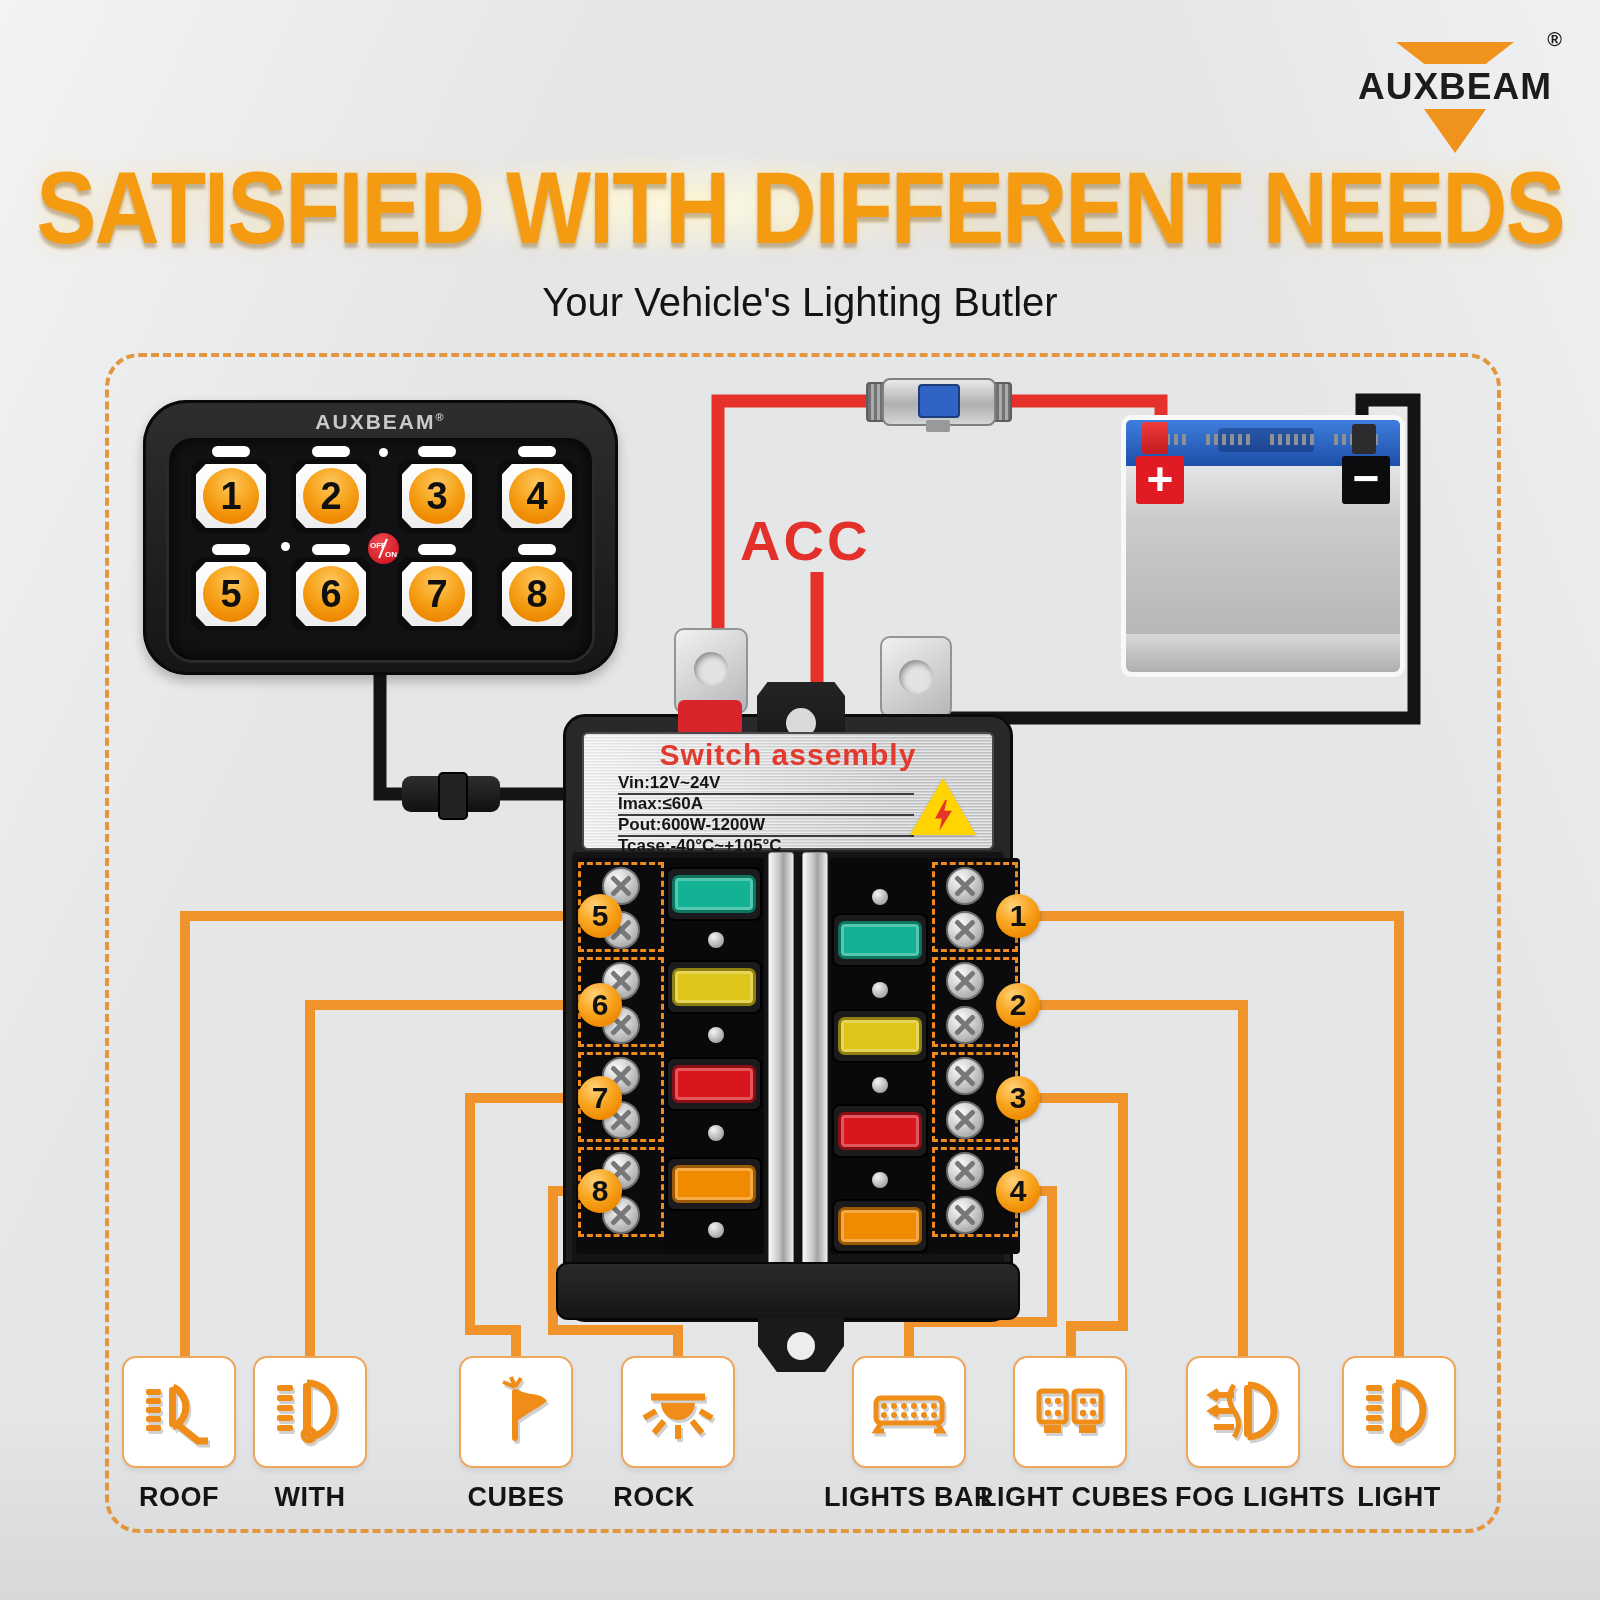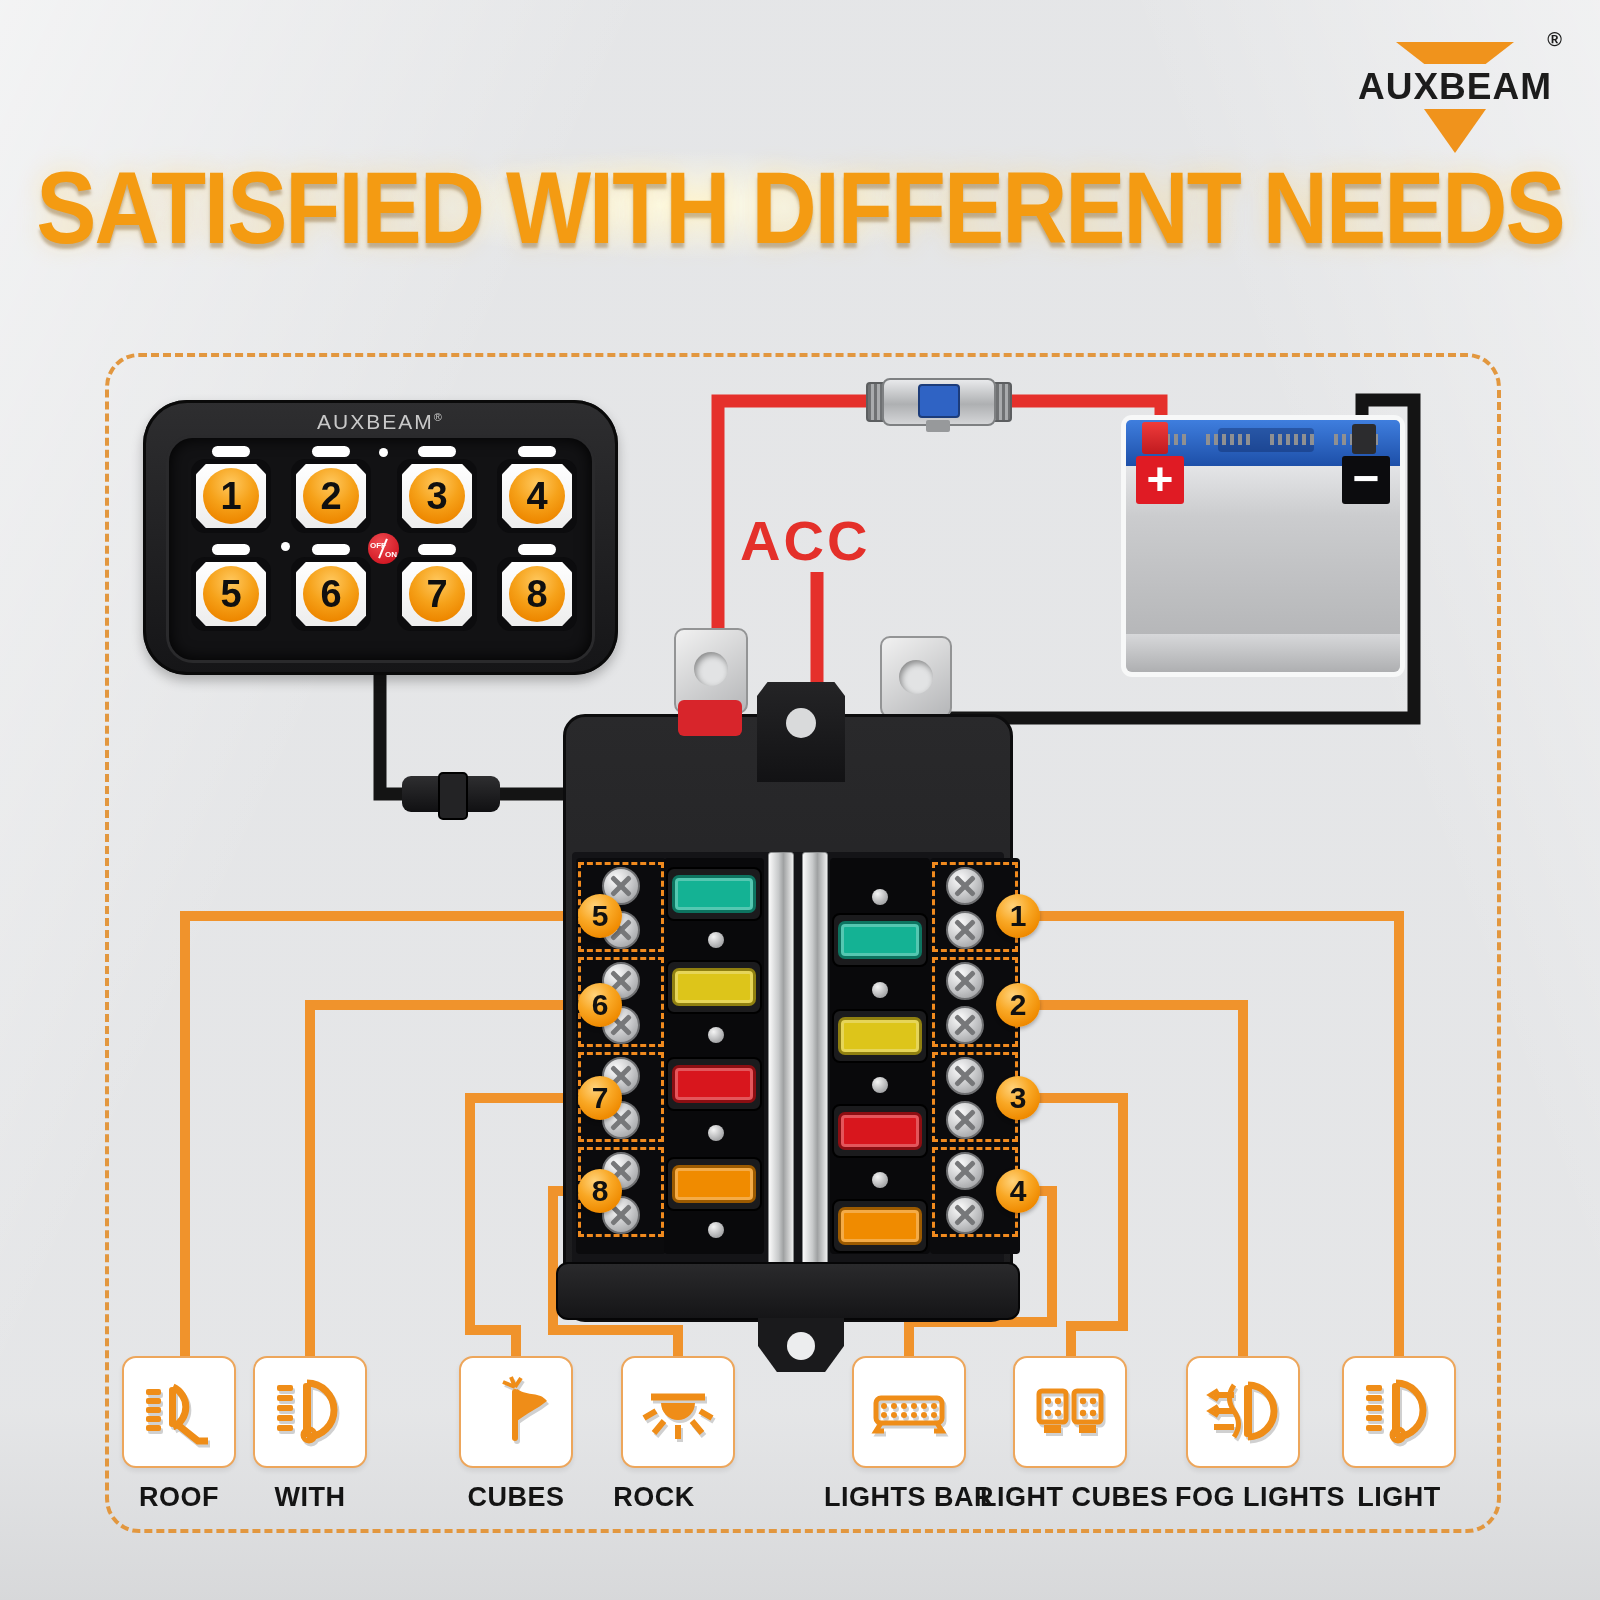--- a/index.html
+++ b/index.html
@@ -29,21 +29,21 @@
     font-size:40px;font-weight:500;color:#141414;}
   
   .frame{position:absolute;left:105px;top:353px;width:1388px;height:1172px;
     border:4px dashed #e2973f;border-radius:34px;}
   
   svg.wires{position:absolute;left:0;top:0;}
   
   .panel{position:absolute;left:143px;top:400px;width:475px;height:275px;border-radius:44px;
     background:linear-gradient(180deg,#2e2e30,#151517);box-shadow:inset 0 0 0 3px #0a0a0a, 0 6px 12px rgba(0,0,0,.25);}
   .panel-brand{position:absolute;top:10px;left:0;width:100%;text-align:center;color:#c9c9c9;
-    font-size:21px;font-weight:400;letter-spacing:2px;}
+    font-size:21px;font-weight:700;letter-spacing:2px;}
   .panel-brand sup{font-size:11px;}
   .panel-bezel{position:absolute;left:26px;top:38px;width:423px;height:222px;border-radius:24px;
     background:#121214;box-shadow:inset 0 0 16px #000, 0 0 0 3px #2a2a2c;}
   .pbtn{position:absolute;width:80px;height:74px;background:#0c0c0e;border-radius:14px;padding:0;}
   .pbtn-face{position:absolute;left:5px;top:5px;right:5px;bottom:5px;
     background:linear-gradient(180deg,#ffffff,#ededed);
     clip-path:polygon(14% 0,86% 0,100% 16%,100% 84%,86% 100%,14% 100%,0 84%,0 16%);
     display:flex;align-items:center;justify-content:center;}
   .pbtn-num{width:56px;height:56px;border-radius:50%;
     background:radial-gradient(circle at 50% 28%, #ffc85e 0%, #f6a21a 45%, #ee8800 78%, #e07c00 100%);
@@ -160,20 +160,21 @@
 
   <div class="logo">
     <div class="logo-trap"></div>
     <span class="logo-reg">®</span>
     <div class="logo-text">AUXBEAM</div>
     <div class="logo-tri"></div>
   </div>
 
   <div class="flare"></div>
   <div class="title">SATISFIED WITH DIFFERENT NEEDS</div>
+  <div class="subtitle">Your Vehicle's Lighting Butler</div>
 
   <div class="frame"></div>
 
   <svg class="wires" width="1600" height="1600" viewBox="0 0 1600 1600">
     <g fill="none" stroke-linecap="butt" stroke-linejoin="miter">
       <path d="M380 662 L380 794 L580 794" stroke="#141414" stroke-width="13"></path>
       <path d="M1362 440 L1362 400 L1414 400 L1414 718 L940 718" stroke="#141414" stroke-width="13"></path>
       <path d="M718 650 L718 401 L1161 401 L1161 436" stroke="#e5302b" stroke-width="13"></path>
       <path d="M817 572 L817 706" stroke="#e5302b" stroke-width="13"></path>
       <path d="M600 916 H185 V1356" stroke="#f0932c" stroke-width="10"></path>
@@ -273,20 +274,31 @@
     <div class="bat-post-b"></div>
     <div class="bat-plus">+</div>
     <div class="bat-minus">−</div>
   </div>
 
   <div class="lug" style="left:674px;top:628px"></div>
   <div class="lug" style="left:880px;top:636px;width:68px;height:78px"></div>
   <div class="sa-body"></div>
   <div class="boot"></div>
   <div class="ctab"></div>
+  <div class="sa-plate">
+    <div class="sa-title">Switch assembly</div>
+    <div class="sa-specs">
+      <div class="sa-spec">Vin:12V~24V</div>
+      <div class="sa-spec">Imax:≤60A</div>
+      <div class="sa-spec">Pout:600W-1200W</div>
+      <div class="sa-spec">Tcase:-40°C~+105°C</div>
+    </div>
+    <div class="warn-tri"></div>
+    <div class="warn-bolt"></div>
+  </div>
   <div class="fusearea"></div>
   <div class="tstrip" style="left:576px"></div>
   <div class="tstrip" style="left:930px"></div>
   <div class="fusecol" style="left:664px;width:100px"></div>
   <div class="fusecol" style="left:830px;width:100px"></div>
   <div class="rail" style="left:768px"></div>
   <div class="rail" style="left:802px"></div>
   <div class="railfoot" style="left:746px"></div>
   <div class="railfoot" style="left:828px"></div>
 

